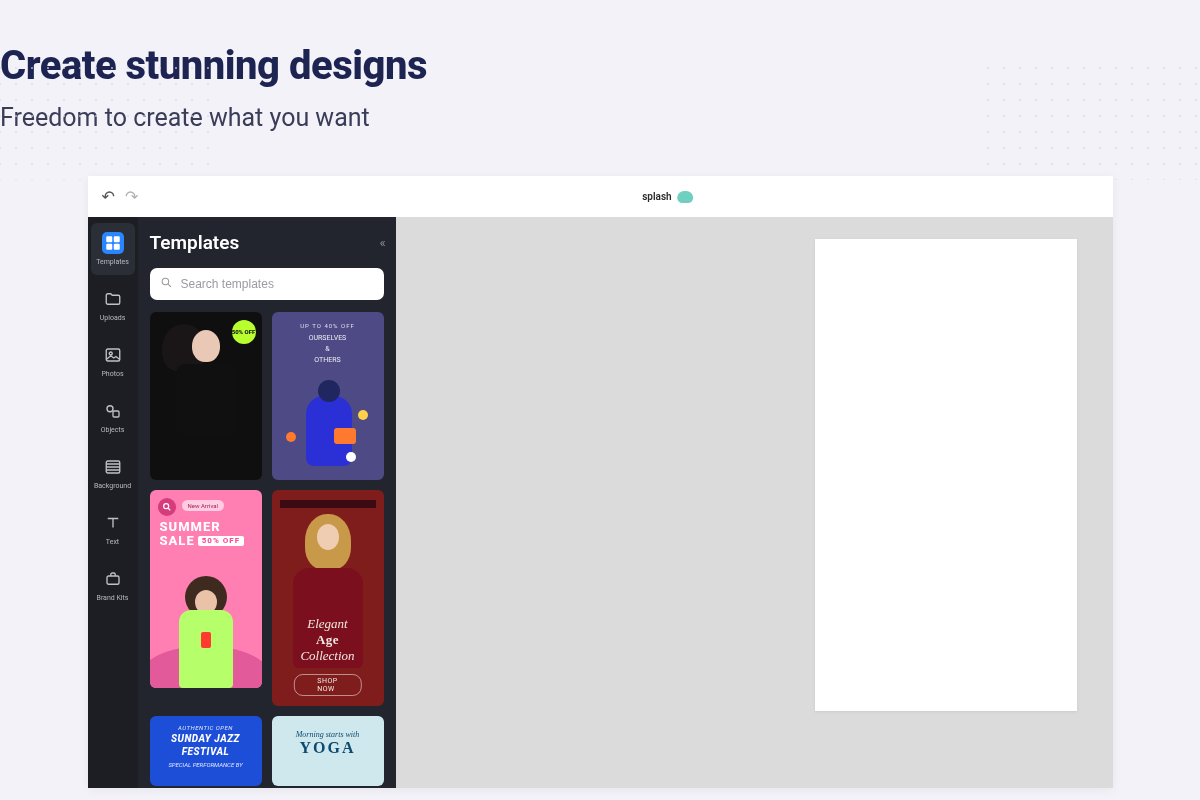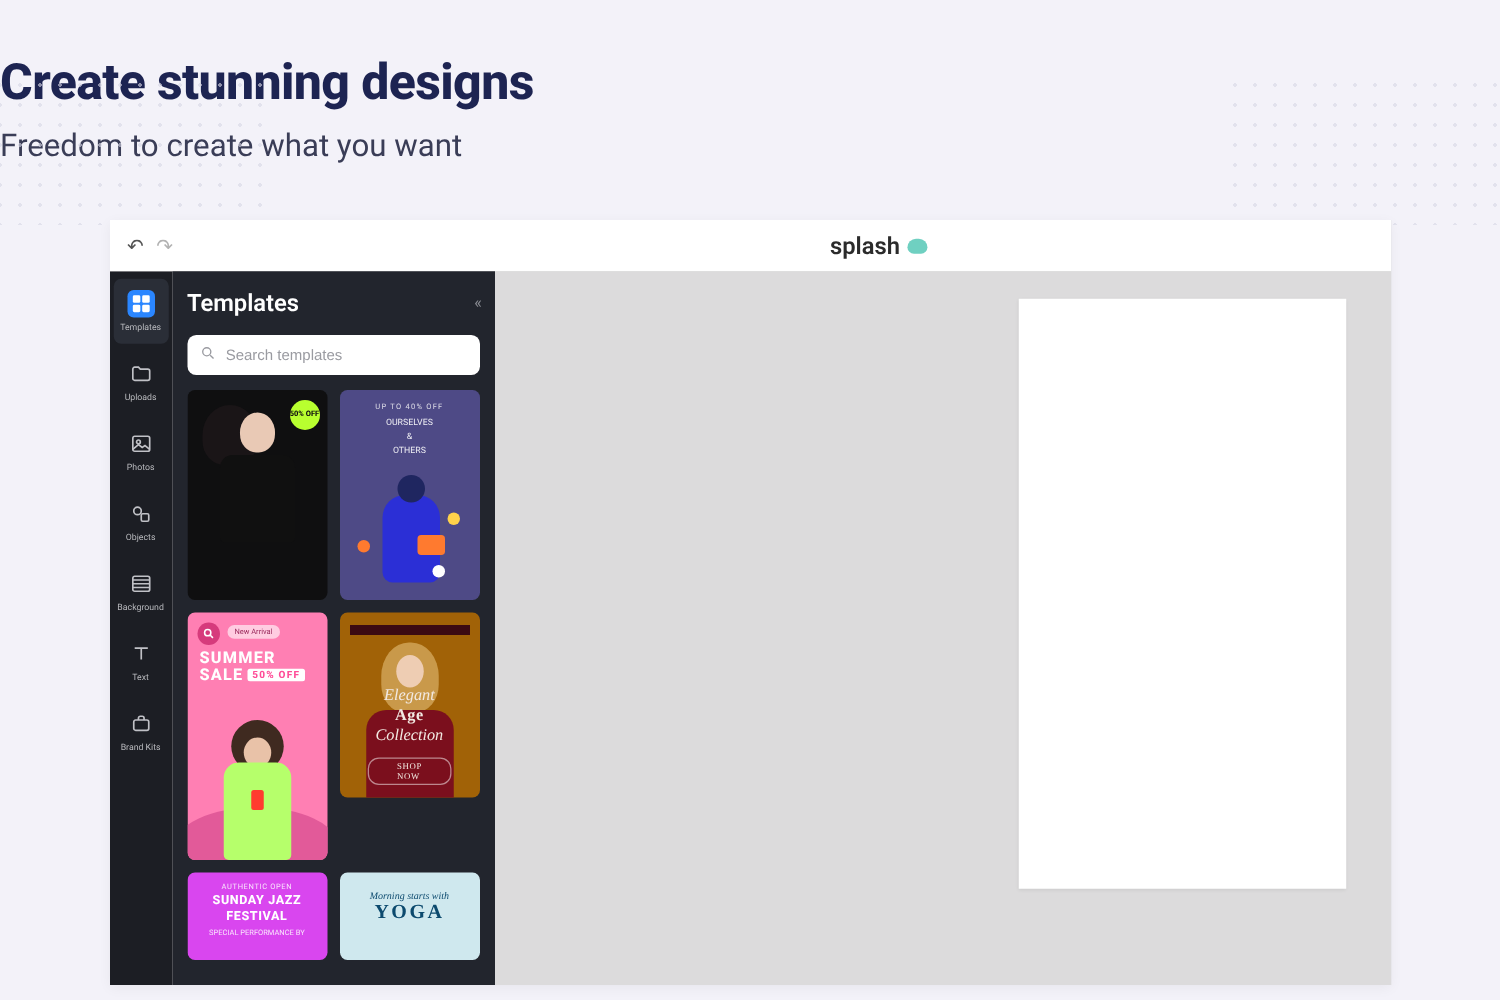--- a/index.html
+++ b/index.html
@@ -5,21 +5,21 @@
   * { box-sizing: border-box; margin: 0; padding: 0; }
   html, body { width: 1200px; height: 800px; overflow: hidden; font-family: -apple-system, BlinkMacSystemFont, "Segoe UI", Roboto, Helvetica, Arial, sans-serif; }
   body { background: #f3f2f9; }
   .hero { text-align: left; padding-top: 42px; }
   .hero h1 { font-size: 40px; font-weight: 800; color: #1d2452; letter-spacing: -0.5px; }
   .hero p { font-size: 25px; color: #3a3d57; margin-top: 14px; font-weight: 400; }
   .editor-wrap { margin: 44px auto 0 auto; width: 1025px; height: 612px; background: #dcdbdc; box-shadow: 0 2px 10px rgba(0,0,0,0.05); overflow: hidden; position: relative; }
   .topbar { height: 41px; background: #ffffff; display: flex; align-items: center; padding: 0 14px; position: relative; }
   .undo-redo { display: flex; gap: 10px; color: #555; font-size: 16px; }
   .undo-redo span { cursor: pointer; }
-  .brand { position: absolute; left: 50%; transform: translateX(82%); display: flex; align-items: center; gap: 6px; color: #2b2b2b; font-weight: 600; font-size: 19px; }
+  .brand { position: absolute; left: 50%; transform: translateX(82%); display: flex; align-items: center; gap: 6px; color: #2b2b2b; font-weight: 600; font-size: 10px; }
   .brand .cloud { width: 16px; height: 12px; background: #6fd0c1; border-radius: 8px 8px 6px 6px; position: relative; }
   .body-row { display: flex; height: calc(100% - 41px); }
   .iconbar { width: 50px; background: #1c1e24; display: flex; flex-direction: column; align-items: center; padding-top: 6px; gap: 4px; }
   .iconbar .item { width: 44px; height: 52px; display: flex; flex-direction: column; align-items: center; justify-content: center; gap: 4px; color: #b8b9bd; font-size: 7px; cursor: pointer; border-radius: 6px; }
   .iconbar .item.active { background: #2a2e37; }
   .iconbar .item.active .glyph.templates { background: #2a86ff; }
   .iconbar .glyph { width: 22px; height: 22px; display: flex; align-items: center; justify-content: center; color: #c0c1c6; }
   .iconbar .glyph svg { width: 18px; height: 18px; display:block; }
   .iconbar .glyph.templates { border-radius: 5px; }
   .iconbar .glyph.templates svg { width: 18px; height: 18px; }
@@ -52,32 +52,32 @@
   .t3 .zoom { position:absolute; top:8px; left:8px; width:18px;height:18px;border-radius:50%;background:#d63b7c;color:#fff;display:flex;align-items:center;justify-content:center;font-size:10px; }
   .t3 .pill { position:absolute; top:10px; left:32px; font-size:6px; background:rgba(255,255,255,.6); color:#9b2a5d; padding:2px 6px; border-radius:8px;}
   .t3 .title { font-size:13px; font-weight:800; letter-spacing:1px; margin-top:20px; line-height:1.05;}
   .t3 .sale { display:inline-block; font-size:8px; background:#fff; color:#ff4d98; font-weight:800; padding:1px 4px; margin-left:3px; border-radius:2px; vertical-align:2px;}
   .t3 .person3 { position:absolute; bottom:0; left:50%; transform:translateX(-50%); width:70px; height:110px;}
   .t3 .jacket { position:absolute; bottom:0; left:8px; width:54px; height:78px; background:#b6ff6b; border-radius:12px 12px 4px 4px;}
   .t3 .head3 { position:absolute; bottom:74px; left:24px; width:22px; height:24px; background:#e9c2a8; border-radius:50%; }
   .t3 .hair3 { position:absolute; bottom:70px; left:14px; width:42px; height:42px; background:#3f2a20; border-radius:50%; z-index:-1;}
   .t3 .cup { position:absolute; bottom:40px; left:30px; width:10px; height:16px; background:#ff3b2f; border-radius:2px;}
   .t3 .blob { position:absolute; bottom:-18px; left:-10px; width:130px; height:60px; background:#e25a99; border-radius:50% 50% 0 0;}
-  .t4 { height: 148px; background: #a16207; position: relative; color:#f2e9e2; }
+  .t4 { height: 216px; background: #7f1d1d; position: relative; color:#f2e9e2; }
   .t4 .strip { position:absolute; top:10px; left:8px; right:8px; height:8px; background:#3c0a12;}
   .t4 .p4 { position:absolute; top:24px; left:50%; transform:translateX(-50%); width:80px; height:150px;}
   .t4 .hair4 { width:46px;height:56px;background:#c9994a;border-radius:48% 48% 40% 40%;margin:0 auto;}
   .t4 .face4 { width:22px;height:26px;background:#eecdb3;border-radius:50%;margin:-46px auto 0;}
   .t4 .dress { width:70px;height:100px;background:#7b0f1d;margin:18px auto 0;border-radius:16px 16px 6px 6px;}
   .t4 .txt { position:absolute; bottom:42px; left:0; right:0; text-align:center; font-family: Georgia, 'Times New Roman', serif; }
   .t4 .txt .l1 { font-size:13px; font-style:italic;}
   .t4 .txt .l2 { font-size:13px; font-weight:700; letter-spacing:.5px;}
   .t4 .txt .l3 { font-size:13px; font-style:italic;}
-  .t4 .shop { position:absolute; bottom:10px; left:50%; transform:translateX(-50%); font-size:7px; border:1px solid rgba(255,255,255,.5); padding:2px 23px; border-radius:9px; letter-spacing:.5px;font-family:Liberation Serif, serif;}
-  .t5 { height: 70px; background:#d946ef; color:#fff; padding:8px 6px 0; text-align:center; }
+  .t4 .shop { position:absolute; bottom:10px; left:50%; transform:translateX(-50%); font-size:7px; border:1px solid rgba(255,255,255,.5); padding:2px 23px; border-radius:9px; letter-spacing:.5px;}
+  .t5 { height: 70px; background:#1d4ed8; color:#fff; padding:8px 6px 0; text-align:center;font-style:italic; }
   .t5 .sm{font-size:6px;letter-spacing:.5px;opacity:.85;}
   .t5 .big{font-size:10px;font-weight:800;letter-spacing:.5px; line-height:1.1; margin-top:2px;}
   .t5 .sub{font-size:6px;margin-top:4px;opacity:.85;}
   .t5 .wave{position:absolute;bottom:0;left:0;right:0;height:12px;background:radial-gradient(circle at 10% 180%, #155965 10px, transparent 11px) 0 0/20px 20px;}
   .t6 { height: 70px; background:#cfe8ee; color:#0c4a6e; text-align:center; padding-top:14px; font-family: Georgia, serif;}
   .t6 .a{font-size:8px;font-style:italic;}
   .t6 .b{font-size:16px;font-weight:700;letter-spacing:2px;}
   .canvas-area { flex:1; background:#dcdbdc; position:relative; }
   .artboard { position:absolute; top:22px; right:36px; width:262px; height:472px; background:#ffffff; box-shadow: 0 1px 3px rgba(0,0,0,.08); }
   .dots { position:absolute; width:260px; height:120px; background-image: radial-gradient(#d7d7e5 1.5px, transparent 1.5px); background-size: 16px 16px; opacity:.6; pointer-events:none; }

